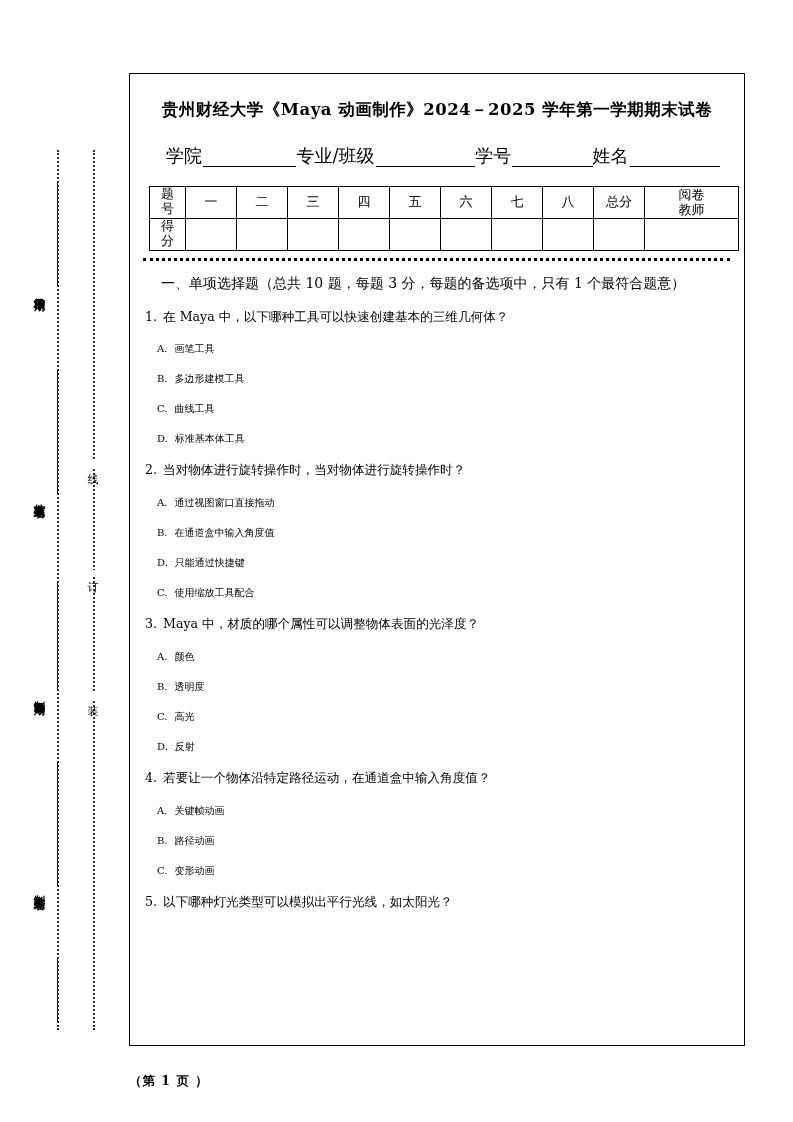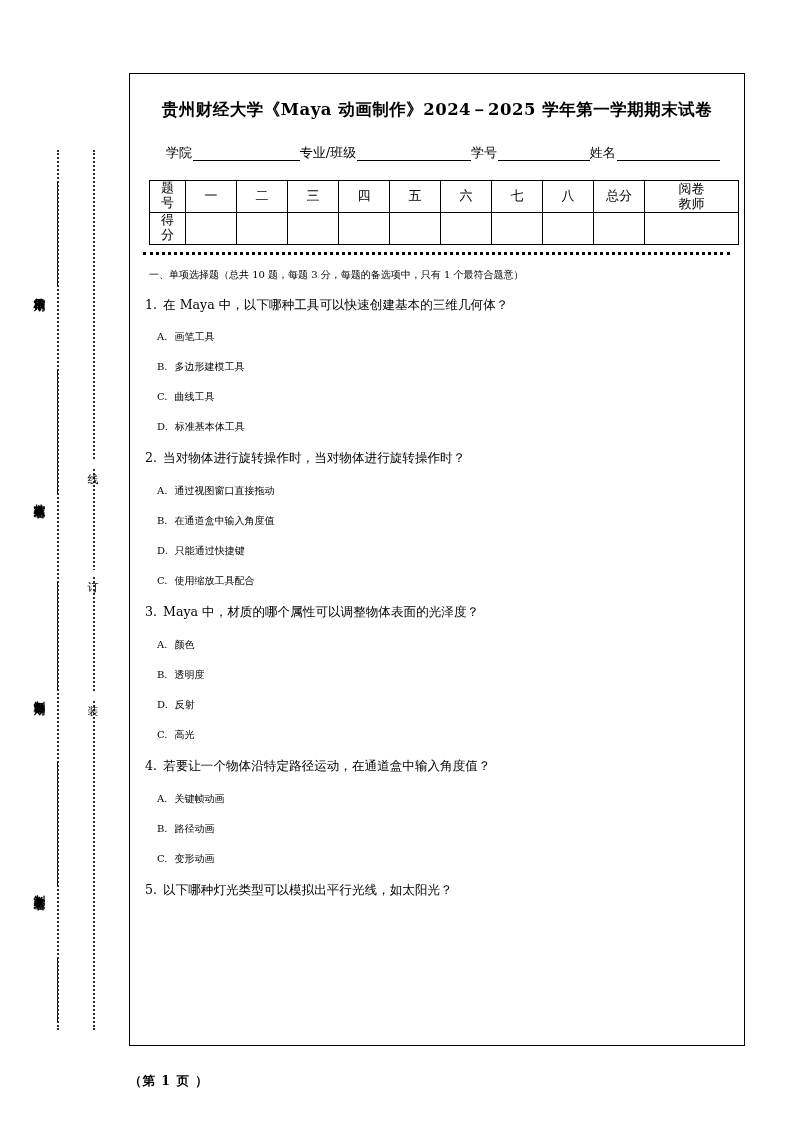--- a/index.html
+++ b/index.html
@@ -85,21 +85,21 @@
     line-height: 1.85;
     letter-spacing: 0.5px;
   }
 
   #id-fields {
     margin: 18px 0 0 0;
     padding: 0 24px 0 36px;
     display: flex;
     align-items: flex-end;
     font-family: "DejaVu Serif", "Liberation Serif", serif;
-    font-size: 13px;
+    font-size: 18px;
     white-space: nowrap;
   }
   .field-label { flex: 0 0 auto; }
   .field-blank {
     flex: 1 1 auto;
     border-bottom: 1px solid #000;
     height: 13px;
     margin: 0 0 1px 1px;
   }
   .blank-college { flex-grow: 1.22; }
@@ -148,23 +148,23 @@
     height: 0;
   }
 
   
   #question-body {
     margin: 12px 0 0 0;
     padding: 0 18px 0 15px;
     font-family: "DejaVu Serif", "Liberation Serif", serif;
   }
   .section-head {
-    font-size: 10px;
+    font-size: 14px;
     line-height: 1.5;
-    margin: 6px 0 14px 4px;
+    margin: 6px 0 14px 16px;
     white-space: nowrap;
   }
   .q-stem {
     font-size: 12.6px;
     line-height: 1.5;
     margin: 0 0 15px 0;
   }
   .q-num { margin-right: 6px; }
   .q-opt {
     font-size: 10px;
@@ -310,24 +310,24 @@
     <div class="q-stem">
       <span class="q-num">3.</span><span>Maya 中，材质的哪个属性可以调整物体表面的光泽度？</span>
     </div>
     <div class="q-opt">
       <span class="opt-key">A.</span><span>颜色</span>
     </div>
     <div class="q-opt">
       <span class="opt-key">B.</span><span>透明度</span>
     </div>
     <div class="q-opt">
+      <span class="opt-key">C.</span><span>高光</span>
+    </div>
+    <div class="q-opt">
       <span class="opt-key">D.</span><span>反射</span>
-    </div>
-    <div class="q-opt">
-      <span class="opt-key">C.</span><span>高光</span>
     </div>
 
     <div class="q-stem">
       <span class="q-num">4.</span><span>若要让一个物体沿特定路径运动，在通道盒中输入角度值？</span>
     </div>
     <div class="q-opt">
       <span class="opt-key">A.</span><span>关键帧动画</span>
     </div>
     <div class="q-opt">
       <span class="opt-key">B.</span><span>路径动画</span>

